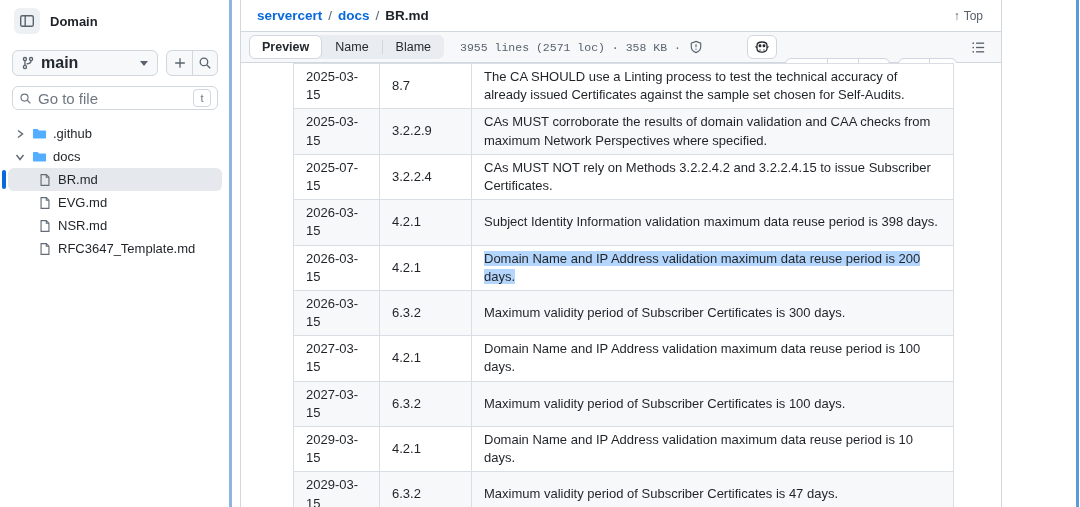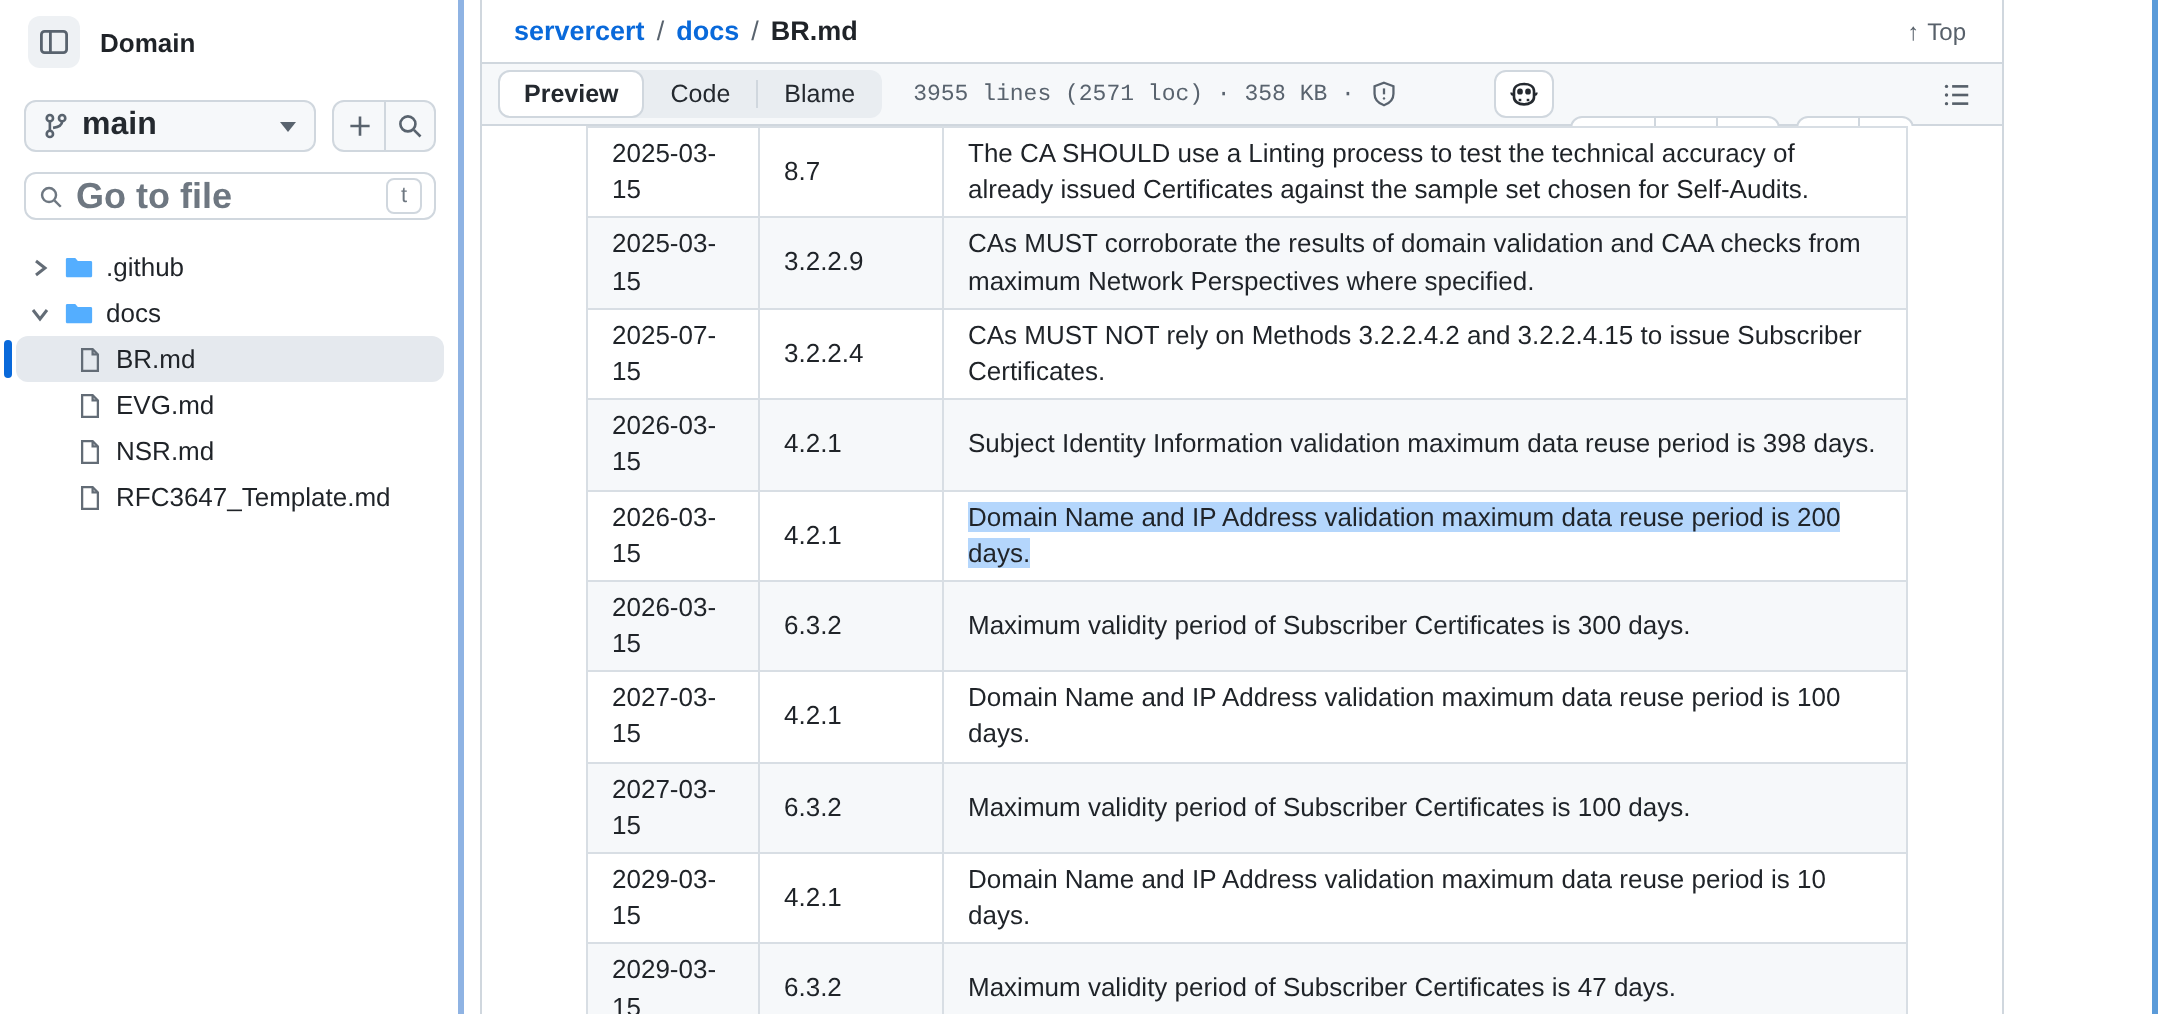--- a/index.html
+++ b/index.html
@@ -18,21 +18,21 @@
   .branch-row { display:flex; gap:8px; margin:10px 12px 0 12px; }
   .branch-btn { flex:1; height:26px; border:1px solid #d0d7de; border-radius:6px; background:#f6f8fa;
     display:flex; align-items:center; gap:6px; padding:0 8px; cursor:pointer; }
   .branch-btn .label { font-size:16px; font-weight:600; color:#24292f; flex:1; text-align:left; }
   .mini-group { display:flex; height:26px; border:1px solid #d0d7de; border-radius:6px; background:#f6f8fa; overflow:hidden; }
   .mini-group .cell { width:25px; display:flex; align-items:center; justify-content:center; cursor:pointer; }
   .mini-group .cell + .cell { border-left:1px solid #d0d7de; }
 
   .goto-wrap { margin:10px 12px 0 12px; height:24px; border:1px solid #d0d7de; border-radius:6px; background:#fff;
     display:flex; align-items:center; gap:6px; padding:0 6px; }
-  .goto-wrap input { border:none; outline:none; flex:1; font-size:18px; font-family:"Liberation Sans",sans-serif; color:#0369a1; background:transparent; min-width:0;font-weight:bold; }
+  .goto-wrap input { border:none; outline:none; flex:1; font-size:15px; font-family:"Liberation Sans",sans-serif; color:#0369a1; background:transparent; min-width:0; }
   .goto-wrap input::placeholder { color:#6e7781; }
   .key-badge { min-width:18px; height:18px; border:1px solid #d0d7de; border-radius:4px; font-size:11px; color:#6e7781;
     display:flex; align-items:center; justify-content:center; padding:0 4px; }
 
   .tree { margin-top:12px; padding:0 8px; }
   .tree-row { position:relative; display:flex; align-items:center; gap:6px; height:23px; border-radius:6px;
     padding-left:6px; cursor:pointer; }
   .tree-row .lbl { font-size:13px; color:#1f2328; white-space:nowrap; }
   .tree-row.child { padding-left:30px; }
   .tree-row.toplevel-file { padding-left:22px; }
@@ -205,21 +205,21 @@
     <span class="crumb-current">BR.md</span>
     <span class="top-link">
       <span>↑</span>
       <span>Top</span>
     </span>
   </div>
 
   <div class="toolbar-row">
     <div class="seg-ctl">
       <div class="seg-tab active">Preview</div>
-      <div class="seg-tab">Code</div>
+      <div class="seg-tab">Name</div>
       <div class="seg-divider"></div>
       <div class="seg-tab">Blame</div>
     </div>
     <div class="file-info">
       <span>3955 lines (2571 loc) · 358 KB ·</span>
       <svg width="14" height="14" viewBox="0 0 16 16" fill="none" stroke="#59636e" stroke-width="1.3">
         <path d="M8 1.6 l5.4 2 v4.2 c0 3.4 -2.6 5.6 -5.4 6.6 c-2.8 -1 -5.4 -3.2 -5.4 -6.6 v-4.2z"></path>
         <line x1="8" y1="4.8" x2="8" y2="8.2"></line>
         <circle cx="8" cy="10.5" r="0.7" fill="#59636e" stroke="none"></circle>
       </svg>

